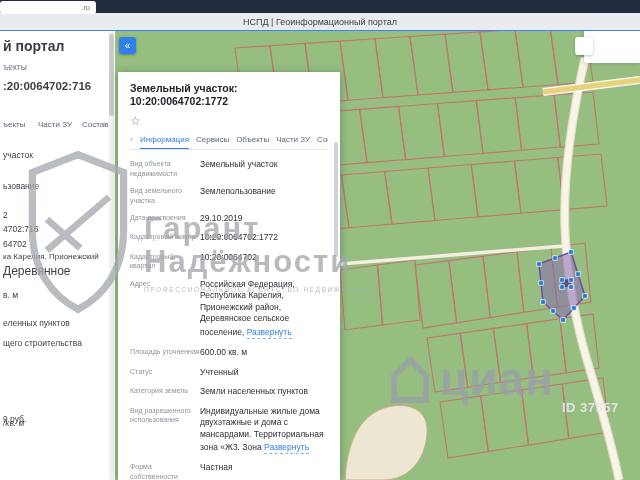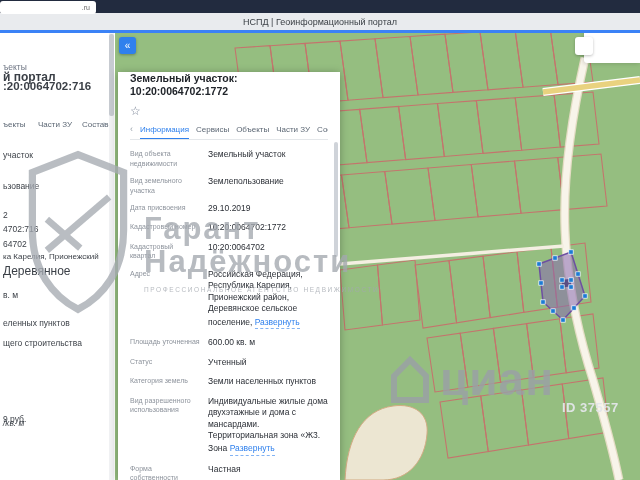--- a/index.html
+++ b/index.html
@@ -5,21 +5,21 @@
   html,body{margin:0;padding:0;}
   body{width:640px;height:480px;position:relative;overflow:hidden;background:#fff;
        font-family:"Liberation Sans","DejaVu Sans",sans-serif;-webkit-font-smoothing:antialiased;}
 
   
   .chrome-strip{position:absolute;top:0;left:0;right:0;height:13px;background:#222b3f;z-index:10;}
   .addr{position:absolute;top:1px;left:0;width:96px;height:13px;background:#fff;border-radius:3px;z-index:11;
         font-size:7px;color:#666;display:flex;align-items:center;justify-content:flex-end;
         padding-right:6px;box-sizing:border-box;}
   .chrome-title{position:absolute;top:13px;left:0;right:0;height:17px;background:#e9ebee;
-        border-bottom:3px solid #3b82f6;z-index:10;display:flex;align-items:center;justify-content:center;
+        border-bottom:1px solid #3b82f6;z-index:10;display:flex;align-items:center;justify-content:center;
         font-size:9px;color:#3b4046;}
 
   
   .back-panel{position:absolute;left:0;top:30px;width:115px;bottom:0;background:#fff;z-index:2;overflow:visible;}
   .frag{position:absolute;white-space:nowrap;color:#3a3f46;}
   .back-scroll{position:absolute;left:109px;top:32px;width:5px;bottom:0;background:#f1f2f4;z-index:3;}
   .back-scroll-thumb{position:absolute;left:109px;top:34px;width:5px;height:82px;background:#c7cbd1;border-radius:2px;z-index:3;}
 
   
   .map{position:absolute;left:115px;top:30px;right:0;bottom:0;z-index:1;}
@@ -27,30 +27,30 @@
   .map-white-panel{position:absolute;right:0;top:30px;width:56px;height:33px;background:#fff;z-index:4;
         border-radius:0 0 0 3px;box-shadow:-1px 1px 4px rgba(0,0,0,.15);}
   .map-ctrl-btn{position:absolute;left:575px;top:37px;width:18px;height:18px;background:#fff;border-radius:3px;
         z-index:4;box-shadow:0 1px 3px rgba(0,0,0,.25);}
   .btn-collapse{position:absolute;left:119px;top:37px;width:17px;height:17px;background:#2f80ed;color:#fff;
         border-radius:3px;z-index:6;display:flex;align-items:center;justify-content:center;font-size:10px;
         box-shadow:0 1px 3px rgba(0,0,0,.3);cursor:pointer;}
 
   
   .card{position:absolute;left:118px;top:72px;width:222px;bottom:0;background:#fff;z-index:5;
-        box-shadow:0 1px 8px rgba(0,0,0,.28);padding:0 12px 0 12px;box-sizing:border-box;overflow:hidden;}
+        box-shadow:0 1px 8px rgba(0,0,0,.28);padding:10px 12px 0 12px;box-sizing:border-box;overflow:hidden;}
   .card-title{font-size:10.5px;font-weight:700;color:#20242a;line-height:1.25;}
   .star{margin:7px 0 1px;color:#7c8698;font-size:12px;line-height:1;}
   .tabs{display:flex;align-items:center;gap:7px;border-bottom:1px solid #e4e7ea;padding:6px 0 5px;
         font-size:8px;color:#5c6774;white-space:nowrap;overflow:hidden;}
   .tab{cursor:pointer;}
   .tab.active{color:#2f80ed;border-bottom:2px solid #2f80ed;padding-bottom:4px;margin-bottom:-6px;}
   .chev{color:#9aa3ad;font-size:9px;cursor:pointer;}
   .rows{margin-top:9px;}
-  .row{display:flex;gap:8px;margin-bottom:8px;}
+  .row{display:flex;margin-bottom:8px;}
   .row .lbl{width:70px;flex:0 0 70px;font-size:7px;color:#8d939c;line-height:1.35;}
   .row .val{font-size:8.5px;color:#2b2f36;line-height:1.35;}
   .link{color:#2f80ed;border-bottom:1px dashed rgba(47,128,237,.6);cursor:pointer;display:inline-block;margin-top:2px;}
   .card-scroll{position:absolute;right:2px;top:70px;width:4px;height:115px;background:#cfd3d9;border-radius:2px;}
 
   
   .wm-garant{position:absolute;left:22px;top:148px;z-index:8;pointer-events:none;display:flex;gap:10px;
         align-items:flex-start;opacity:.78;}
   .wm-garant-text{margin-top:64px;color:#a3a8af;}
   .wm-g1{font-size:31px;font-weight:700;letter-spacing:2px;line-height:1.08;}
@@ -66,21 +66,21 @@
 
 <div class="chrome-strip"></div>
 <div class="addr">
   <span>.ru</span>
 </div>
 <div class="chrome-title">
   <span>НСПД | Геоинформационный портал</span>
 </div>
 
 <div class="back-panel">
-  <span class="frag" style="left:3px;top:8px;font-size:12px;font-weight:600;margin-top:32px;">й портал</span>
+  <span class="frag" style="left:3px;top:8px;font-size:14px;font-weight:600;">й портал</span>
   <span class="frag" style="left:3px;top:32px;font-size:8.5px;color:#6b7280;">ъекты</span>
   <span class="frag" style="left:3px;top:50px;font-size:11.5px;font-weight:700;">:20:0064702:716</span>
   <span class="frag" style="left:3px;top:90px;font-size:8px;color:#5c6774;">ъекты</span>
   <span class="frag" style="left:38px;top:90px;font-size:8px;color:#5c6774;">Части ЗУ</span>
   <span class="frag" style="left:82px;top:90px;font-size:8px;color:#5c6774;">Состав</span>
   <span class="frag" style="left:103px;top:89px;font-size:9px;color:#9aa3ad;">›</span>
   <span class="frag" style="left:3px;top:120px;font-size:8.5px;">участок</span>
   <span class="frag" style="left:3px;top:151px;font-size:8.5px;">ьзование</span>
   <span class="frag" style="left:3px;top:180px;font-size:8.5px;">2</span>
   <span class="frag" style="left:3px;top:194px;font-size:8.5px;">4702:716</span>

